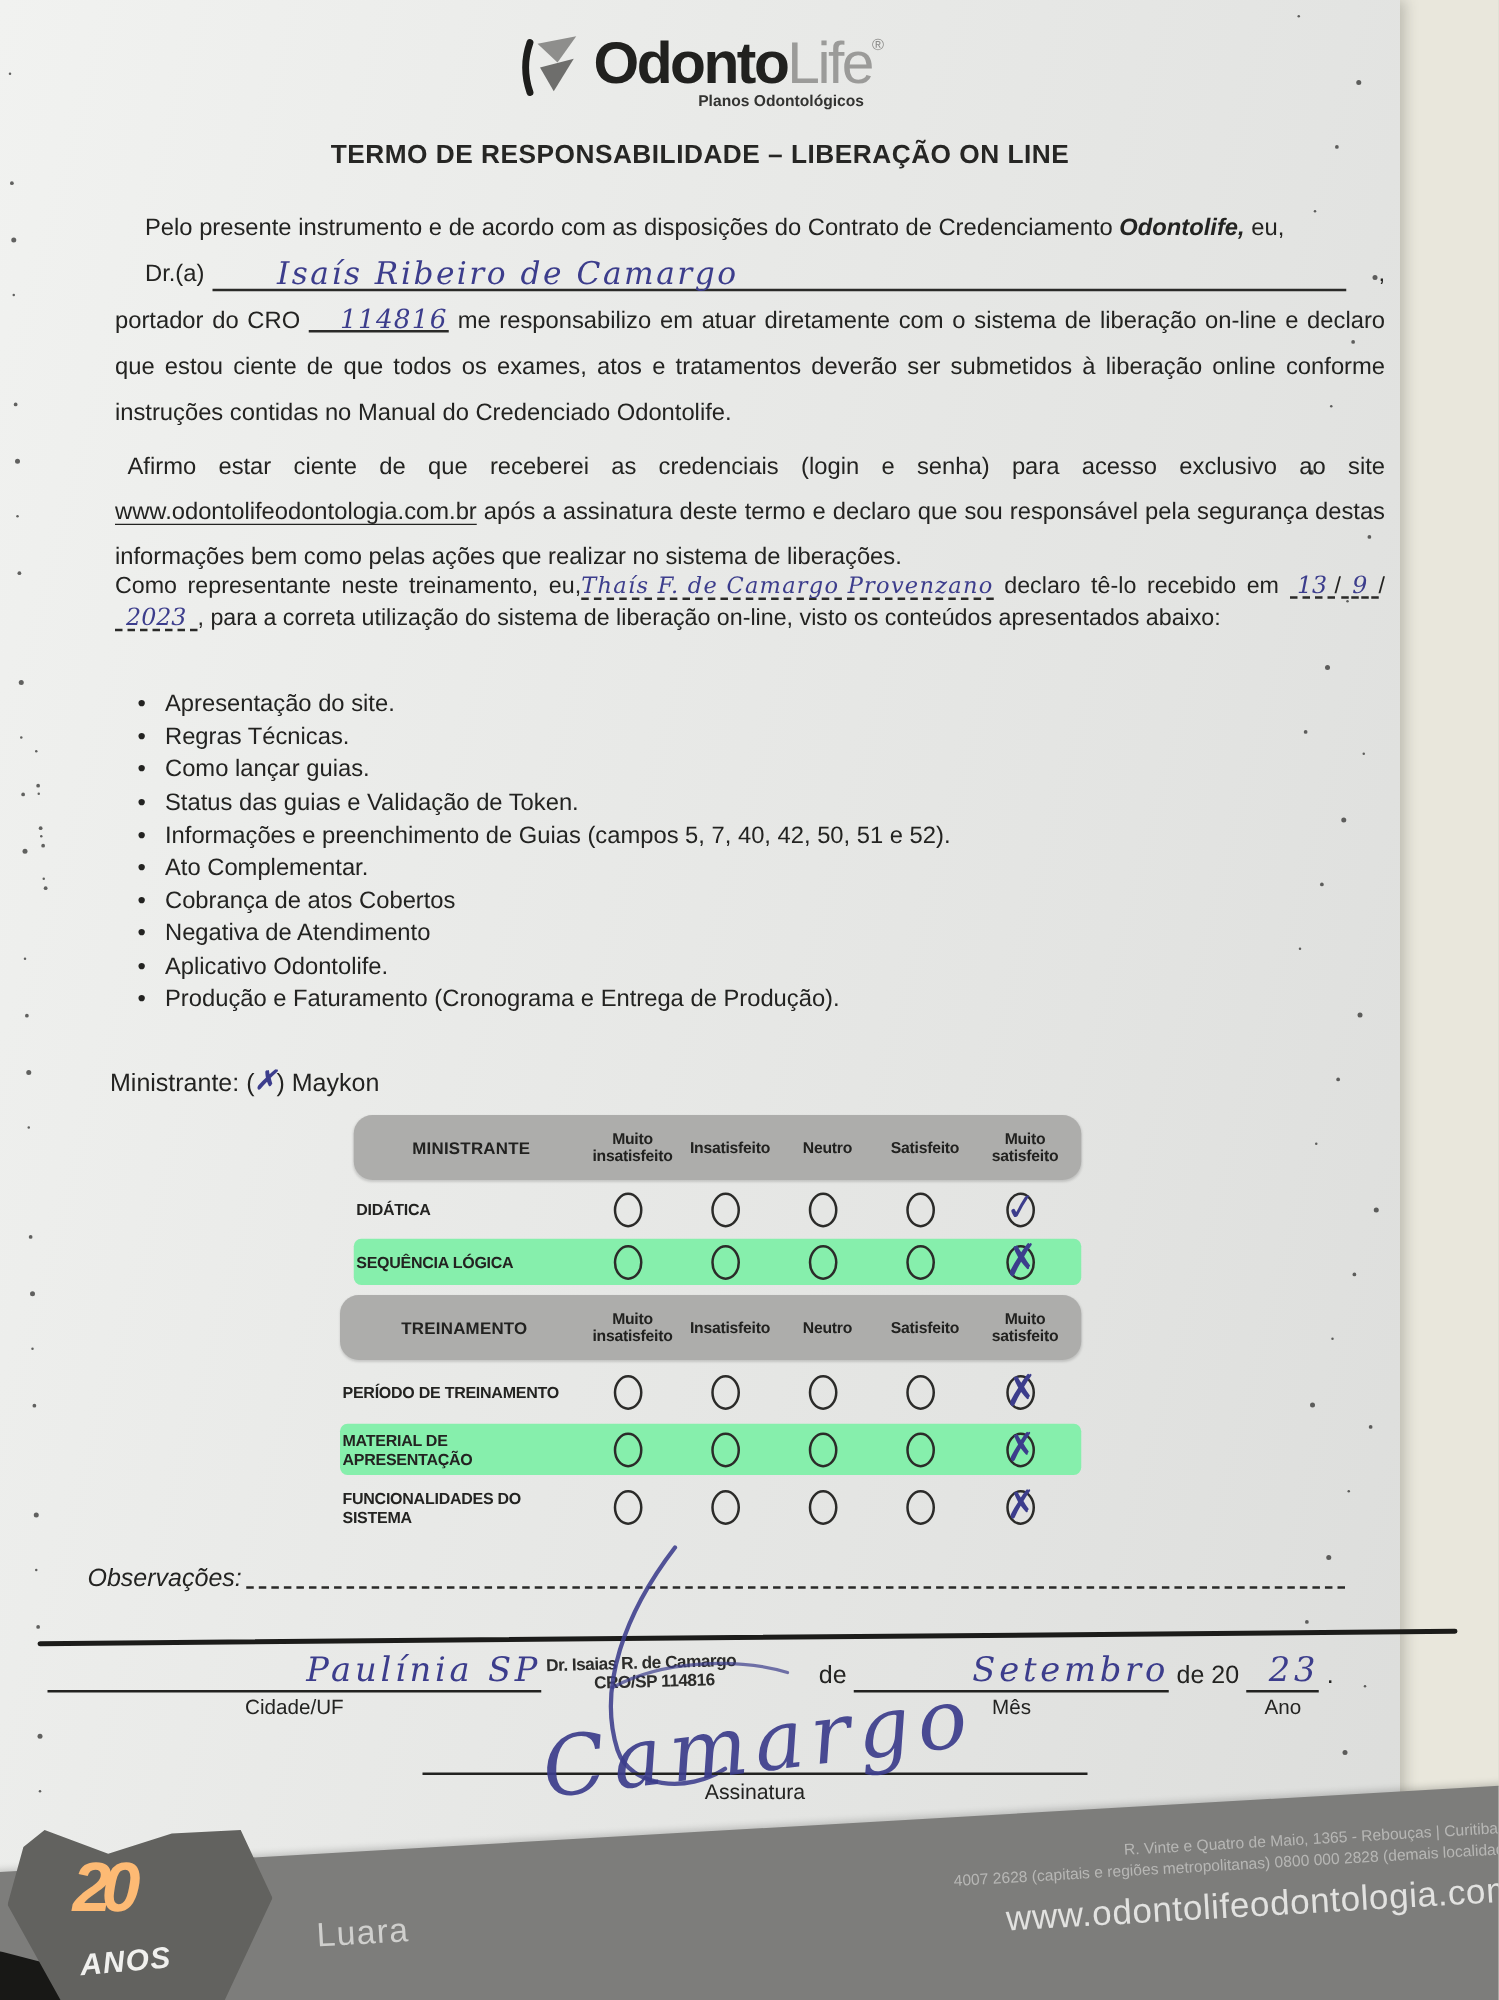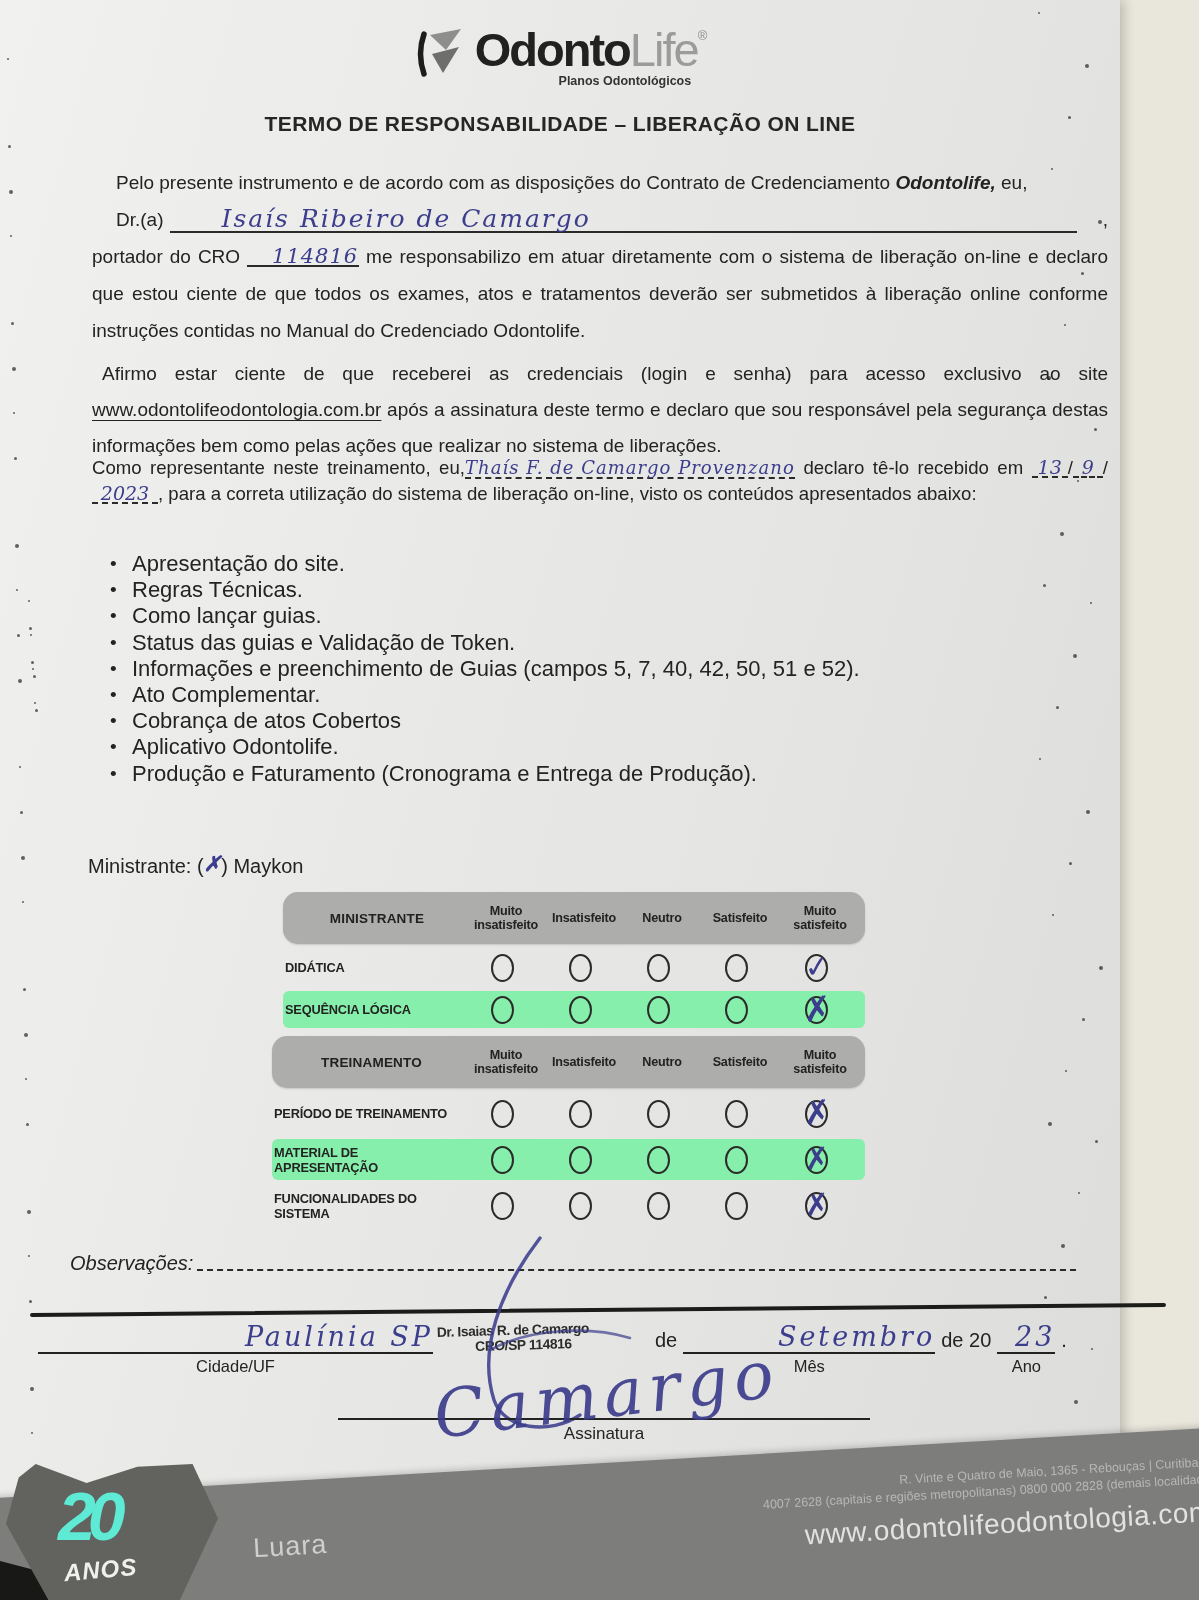--- a/index.html
+++ b/index.html
@@ -45,21 +45,21 @@
     font-size:25px;line-height:24px;letter-spacing:2px;padding-left:28px;white-space:nowrap;}
   .blank{display:inline-block;border-bottom:2px solid #2a2a28;text-align:center;
     font-size:21px;line-height:18px;}
   .blank.dashed{border-bottom-style:dashed;}
   .cro-blank{width:112px;letter-spacing:1px;}
   .rep-blank{min-width:330px;font-size:18px;letter-spacing:1px;}
   .date-blank{font-size:19px;}
 
   
   .topics{position:absolute;left:110px;top:551px;width:960px;margin:0;padding:0;list-style:none;}
-  .topics li{font-size:22px;line-height:26.2px;padding-left:22px;position:relative;}
+  .topics li{font-size:19px;line-height:26.2px;padding-left:22px;position:relative;}
   .topics li::before{content:"•";position:absolute;left:0;top:0;font-size:19px;color:#232321;}
 
   
   .ministrante{position:absolute;left:88px;top:853px;font-size:20px;}
   .min-mark{font-size:21px;font-weight:700;position:relative;top:-2px;}
 
   
   .survey{position:absolute;}
   .survey-1{left:283px;top:892px;}
   .survey-2{left:272px;top:1036px;}
@@ -112,21 +112,21 @@
   .band{position:absolute;left:-40px;top:1500px;width:1330px;height:220px;background:#7d7d7b;
     transform:rotate(-3.3deg);transform-origin:left top;
     box-shadow:0 -2px 6px rgba(0,0,0,.18);}
   .band-address{margin:26px 70px 0 0;text-align:right;color:#b7b7b5;font-size:12.5px;line-height:17px;}
   .band-site{margin:8px 46px 0 0;text-align:right;color:#e2e2e0;font-size:28px;letter-spacing:.5px;}
   .band-note{position:absolute;left:290px;top:50px;color:#cfcfcd;font-size:27px;letter-spacing:1px;}
   .emblem{position:absolute;left:6px;top:1464px;width:212px;height:136px;background:#62625f;
     clip-path:polygon(14% 0,38% 14%,62% 2%,88% 0,100% 40%,82% 100%,20% 100%,0 44%,6% 10%);
     z-index:5;}
   .emblem-inner{position:relative;width:100%;height:100%;}
-  .emblem-num{position:absolute;left:52px;top:18px;color:#5eead4;font-size:68px;font-weight:900;
+  .emblem-num{position:absolute;left:52px;top:18px;color:#fdba74;font-size:56px;font-weight:900;
     font-style:italic;letter-spacing:-8px;line-height:1;}
   .emblem-word{position:absolute;left:58px;top:92px;color:#f0f0ee;font-size:24px;font-weight:900;
     font-style:italic;letter-spacing:1px;transform:rotate(-5deg);}
   .desk{position:absolute;left:0;top:1548px;width:150px;height:52px;background:#181816;
     clip-path:polygon(0 25%,100% 100%,0 100%);z-index:4;}
 </style>
 </head>
 <body>
 
 <div class="stage">
@@ -236,20 +236,21 @@
   </div>
 
   <ul class="topics">
     <li>Apresentação do site.</li>
     <li>Regras Técnicas.</li>
     <li>Como lançar guias.</li>
     <li>Status das guias e Validação de Token.</li>
     <li>Informações e preenchimento de Guias (campos 5, 7, 40, 42, 50, 51 e 52).</li>
     <li>Ato Complementar.</li>
     <li>Cobrança de atos Cobertos</li>
+    <li>Negativa de Atendimento</li>
     <li>Aplicativo Odontolife.</li>
     <li>Produção e Faturamento (Cronograma e Entrega de Produção).</li>
   </ul>
 
   <div class="ministrante">
     <span>Ministrante: (</span><span class="hw min-mark">✗</span><span>) Maykon</span>
   </div>
 
   <div class="survey survey-1">
     <div class="shead">

